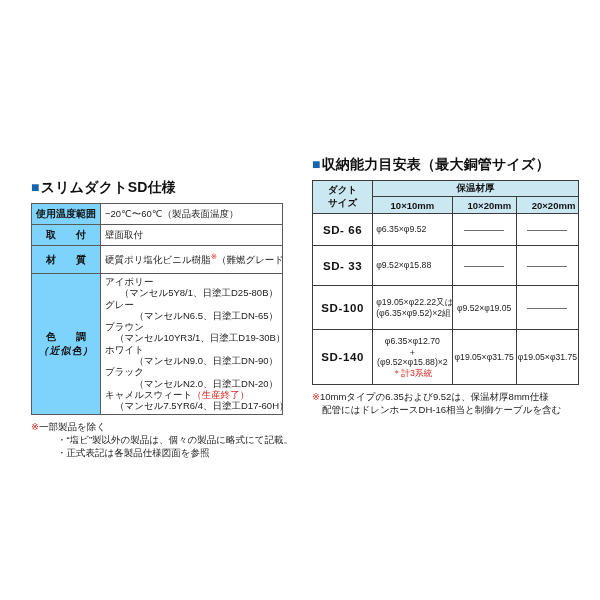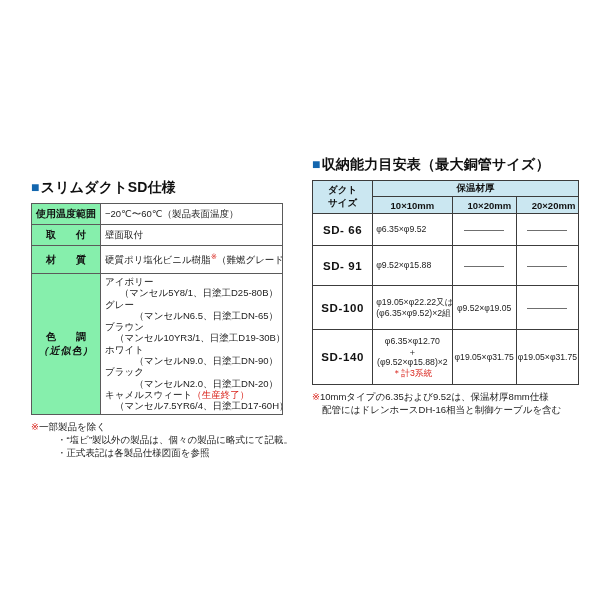--- a/index.html
+++ b/index.html
@@ -13,21 +13,21 @@
   .panel-right{left:312px;width:304px;}
 
   .sec-title{font-size:14px;font-weight:bold;color:#101010;margin:0 0 6px 0;letter-spacing:0.2px;white-space:nowrap;}
   .sec-title .sq{color:#1366ae;margin-right:1px;font-size:14px;}
 
   table{border-collapse:collapse;table-layout:fixed;}
 
   
   .spec-table{width:252px;border:1px solid #444;}
   .spec-table td{border:1px solid #5a5a5a;vertical-align:middle;overflow:hidden;}
-  .spec-table td.lbl{background:#86efac;width:64px;font-weight:bold;font-size:10px;color:#111;text-align:center;padding:1px 2px;}
+  .spec-table td.lbl{background:#7dd3fc;width:64px;font-weight:bold;font-size:10px;color:#111;text-align:center;padding:1px 2px;}
   .spec-table td.val{font-size:9.5px;padding:2px 4px;background:#fff;white-space:nowrap;}
   .rh1{height:21px}.rh2{height:21px}.rh3{height:28px}
   .color-list{font-size:9.5px;line-height:11.3px;padding:3px 2px 3px 4px;white-space:nowrap;}
   .color-list .detail{display:block;padding-left:10px;text-align:right;}
   .lbl2{letter-spacing:1px;font-style:italic;}
   .red{color:#d9251d;}
   sup.red{font-size:7.5px;vertical-align:super;}
 
   
   .footnote{font-size:9.5px;line-height:13px;margin-top:5px;white-space:nowrap;color:#222;}
@@ -123,21 +123,21 @@
     </tr>
 
     <tr class="r66">
       <td class="duct">SD- 66</td>
       <td class="cap1">φ6.35×φ9.52</td>
       <td class="capc"><span class="dash"></span></td>
       <td class="capc"><span class="dash"></span></td>
     </tr>
 
     <tr class="r77">
-      <td class="duct">SD- 91</td>
+      <td class="duct">SD- 33</td>
       <td class="cap1">φ9.52×φ15.88</td>
       <td class="capc"><span class="dash"></span></td>
       <td class="capc"><span class="dash"></span></td>
     </tr>
 
     <tr class="r100">
       <td class="duct">SD-100</td>
       <td class="cap1">
         <div>φ19.05×φ22.22又は</div>
         <div>(φ6.35×φ9.52)×2組</div>

